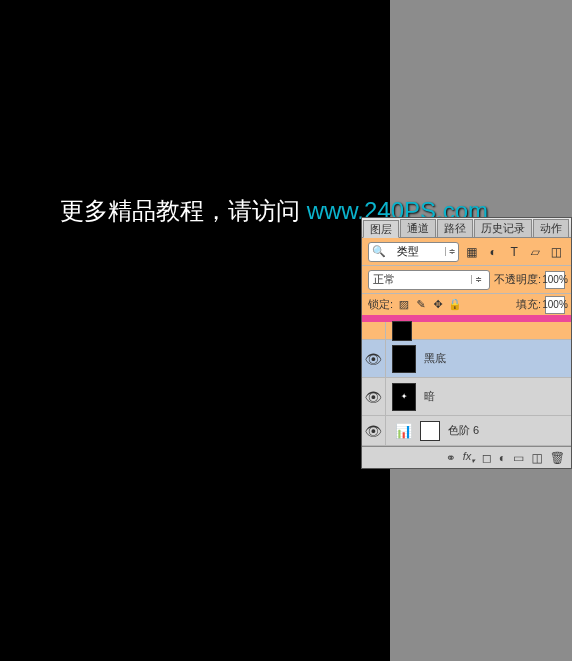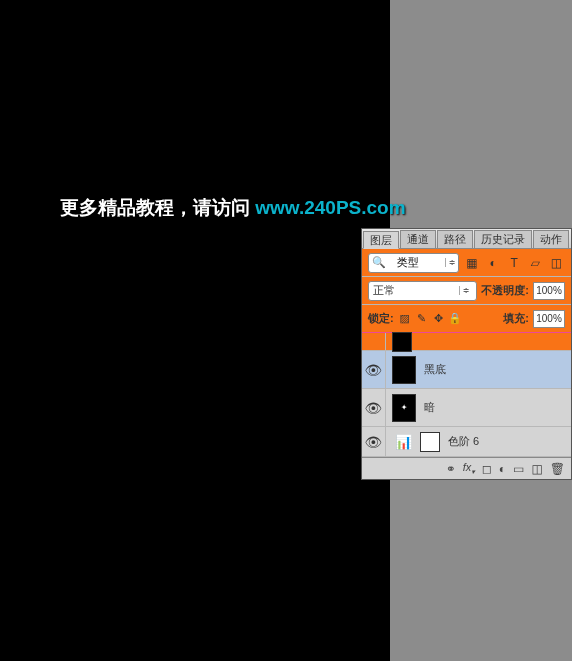--- a/index.html
+++ b/index.html
@@ -1,34 +1,34 @@
 <!DOCTYPE html>
 <html><head>
 <meta charset="utf-8">
 <style>
 * { margin: 0; padding: 0; box-sizing: border-box; font-family: "Microsoft YaHei", Arial, sans-serif; }
 body { width: 572px; height: 661px; background: #8c8c8c; position: relative; overflow: hidden; }
 .canvas { position: absolute; left: 0; top: 0; width: 390px; height: 661px; background: #000; }
-.watermark { position: absolute; left: 60px; top: 195px; font-size: 19px; font-weight: bold; white-space: nowrap; }
+.watermark { position: absolute; left: 60px; top: 195px; font-size: 24px; font-weight: normal; white-space: nowrap; }
 .wm-white { color: #fff; text-shadow: 1px 1px 2px #000, -1px -1px 2px #000; }
 .wm-link { color: #0bb3cc; text-shadow: 1px 1px 2px #000; }
-.panel { position: absolute; left: 361px; top: 228px; width: 211px; background: #f97316; border: 1px solid #555; font-size: 11px; color: #333; }
+.panel { position: absolute; left: 361px; top: 217px; width: 211px; background: #fdba74; border: 1px solid #555; font-size: 11px; color: #333; }
 .tabs { height: 20px; background: linear-gradient(#e8e8e8, #cfcfcf); border-bottom: 1px solid #888; display: flex; align-items: flex-end; }
 .tab { padding: 2px 6px; font-size: 11px; color: #333; background: #c8c8c8; border: 1px solid #888; border-bottom: none; margin-left: 1px; height: 18px; display: flex; align-items: center; }
 .tab.active { background: #d4d4d4; border-bottom: 1px solid #d4d4d4; margin-bottom: -1px; }
 .row { display: flex; align-items: center; height: 28px; padding: 0 6px; gap: 4px; border-bottom: 1px solid #b8b8b8; }
-.row2 { border-bottom: 1px solid #ec4899; }
+.row2 { border-bottom: 7px solid #ec4899; }
 .filter-select { position: relative; border: 1px solid #888; background: #fff; height: 20px; display: flex; align-items: center; border-radius: 3px; }
 .filter-select input { border: none; outline: none; width: 50px; font-size: 11px; padding-left: 2px; margin-left: 6px; }
 .mag { font-size: 11px; padding: 0 3px; }
 .chev { font-size: 8px; padding: 0 3px; color: #333; border-left: 1px solid #aaa; }
 .icon-btn { width: 18px; height: 18px; display: flex; align-items: center; justify-content: center; font-size: 12px; color: #333; }
 .blend-select { border: 1px solid #888; background: #fff; height: 20px; flex: 1; display: flex; align-items: center; justify-content: space-between; padding: 4px 4px; border-radius: 3px; }
-.label { font-size: 11px; color: #333; font-weight: bold; }
-.value-box { border: 1px solid #888; background: #fff; height: 18px; width: 32px; display: flex; align-items: center; justify-content: center; font-size: 10px; }
+.label { font-size: 11px; color: #333; }
+.value-box { border: 1px solid #888; background: #fff; height: 18px; width: 20px; display: flex; align-items: center; justify-content: center; font-size: 10px; }
 .lock-icons { display: flex; gap: 3px; align-items: center; }
 .lock-icons span { width: 14px; height: 14px; display: flex; align-items: center; justify-content: center; font-size: 11px; }
 .layer-list { }
 .layer { display: flex; align-items: center; height: 38px; border-bottom: 1px solid #b8b8b8; background: #d4d4d4; }
 .layer.selected { background: #b4c9e4; }
 .vis { width: 24px; height: 100%; display: flex; align-items: center; justify-content: center; border-right: 1px solid #b8b8b8; }
 .eye { font-size: 14px; color: #333; }
 .thumbs { display: flex; gap: 4px; padding-left: 6px; align-items: center; }
 .thumb { width: 24px; height: 28px; background: #fff; border: 1px solid #333; display: flex; align-items: center; justify-content: center; }
 .thumb.black { background: #000; }

